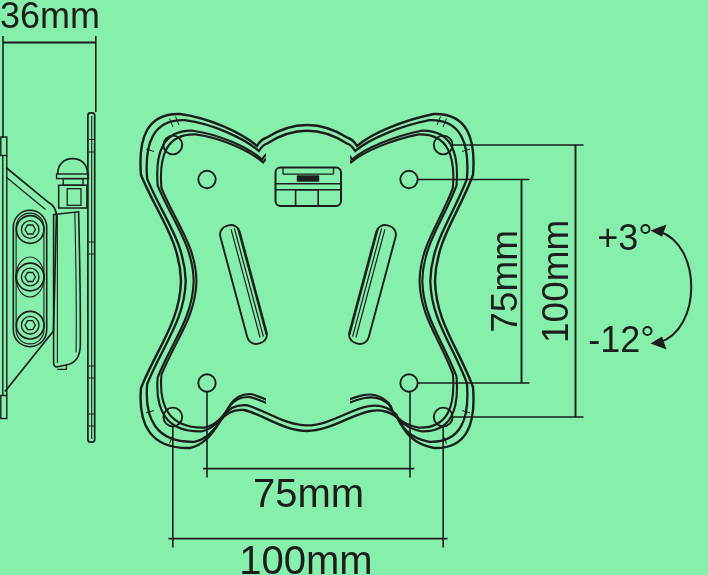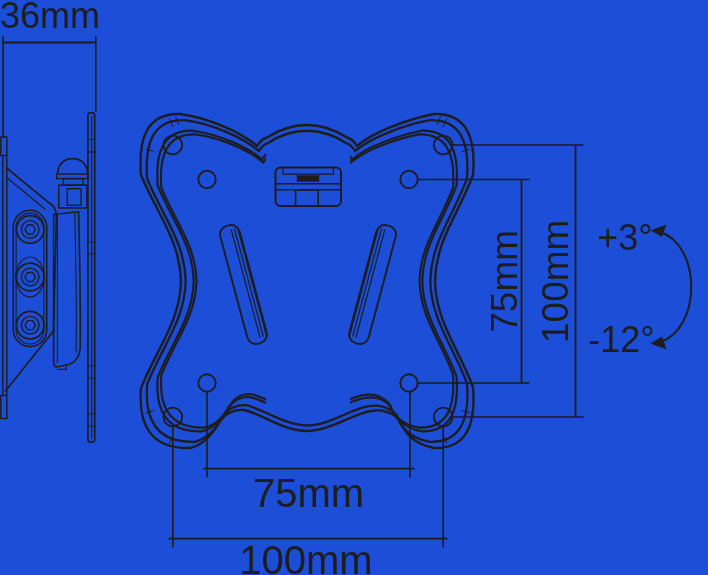--- a/index.html
+++ b/index.html
@@ -1,17 +1,17 @@
 <!DOCTYPE html>
 <html><head>
 <meta charset="utf-8">
 <style>
   html,body{margin:0;padding:0;background:#f4f4f4;}
   .stage{
-    width:708px;height:575px;background:#1d4ed8;position:relative;overflow:hidden;
+    width:708px;height:575px;background:#86efac;position:relative;overflow:hidden;
     font-family:"Liberation Sans", sans-serif;
   }
   svg{display:block;}
   svg text{
     font-family:"Liberation Sans", sans-serif;
     fill:#1d1d1d;
   }
   .dim-text{font-size:37px;}
   .dim-text-lg{font-size:40px;}
   .dim-text-sm{font-size:36px;}

